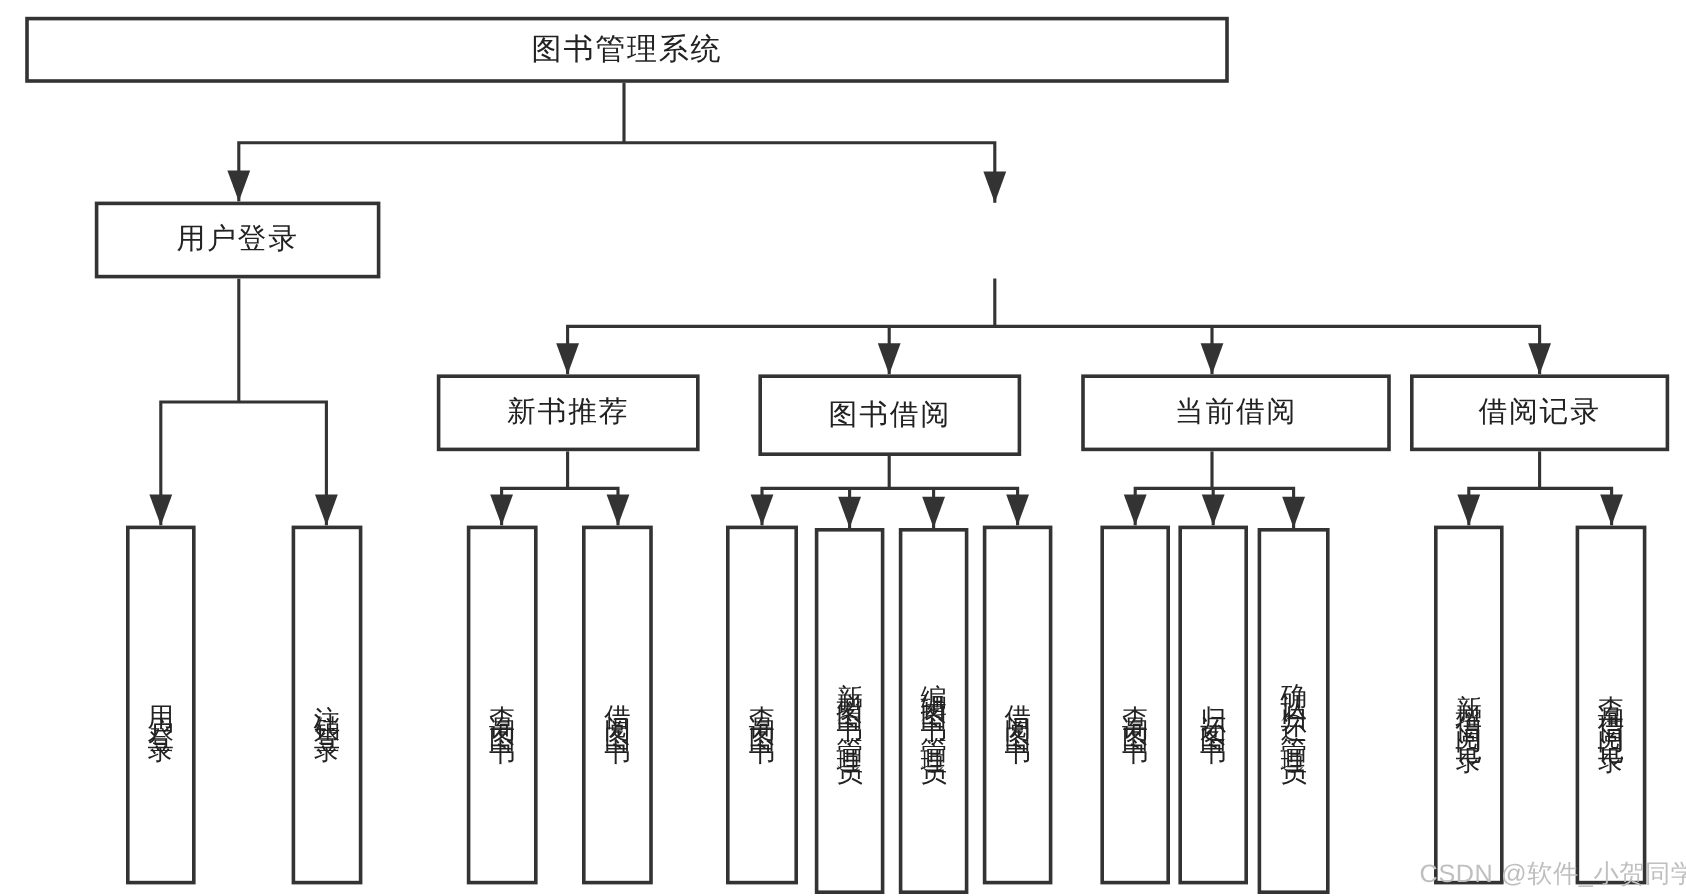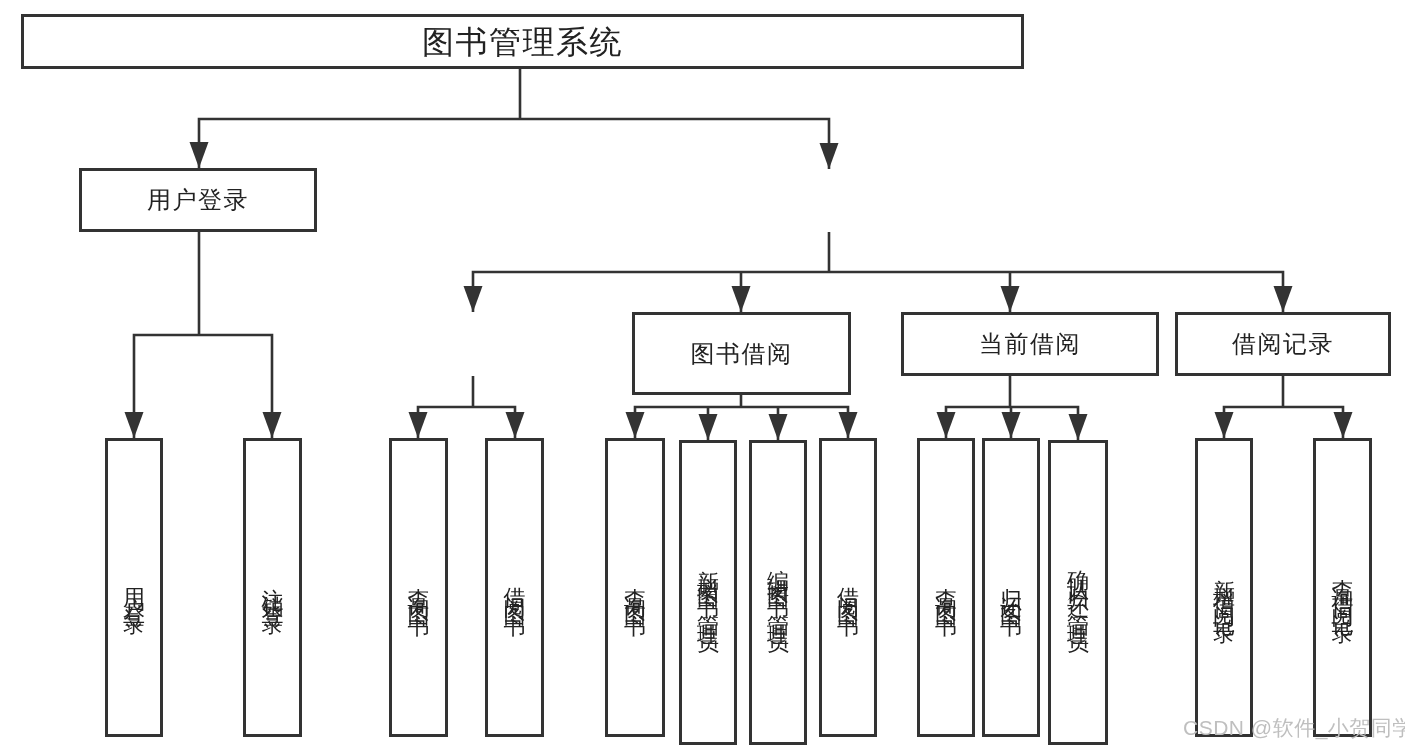--- a/index.html
+++ b/index.html
@@ -14,21 +14,21 @@
   }
   .wires{position:absolute;left:0;top:0;z-index:1;}
   .wire{stroke:var(--line);stroke-width:2.6;fill:none;}
   .arrow{fill:var(--line);stroke:none;}
   .node{
     position:absolute; z-index:2; box-sizing:border-box;
     background:#ffffff; border:3px solid var(--border);
     display:flex; align-items:center; justify-content:center;
     line-height:1;
   }
-  .node.h{font-size:32px; letter-spacing:1.5px;}
+  .node.h{font-size:25px; letter-spacing:1.5px;}
   .node.h2{font-size:24px; letter-spacing:1.5px;}
   .node.v{
     writing-mode:vertical-lr; text-orientation:mixed;
     font-size:22px; letter-spacing:9px;
   }
   .watermark{
     position:absolute; z-index:3; left:1183px; top:714px;
     font-size:21px; letter-spacing:0.5px; color:var(--watermark); white-space:nowrap;
   }
 </style>
@@ -79,21 +79,22 @@
       <polygon class="arrow" points="1068.5,414 1087.5,414 1078,440"></polygon>
       <polygon class="arrow" points="1214.5,412 1233.5,412 1224,438"></polygon>
       <polygon class="arrow" points="1333.5,412 1352.5,412 1343,438"></polygon>
     </g>
   </svg>
 
   <div class="node h" style="left:21px;top:14px;width:1003px;height:55px">图书管理系统</div>
 
   <div class="node h2" style="left:79px;top:168px;width:238px;height:64px">用户登录</div>
 
-  <div class="node h2" style="left:632px;top:312px;width:219px;height:83px">图书借阅</div>
+  <div class="node h2" style="left:364px;top:312px;width:219px;height:64px">新书推荐</div>
+  <div class="node h2" style="left:632px;top:312px;width:219px;height:68px">图书借阅</div>
   <div class="node h2" style="left:901px;top:312px;width:258px;height:64px">当前借阅</div>
   <div class="node h2" style="left:1175px;top:312px;width:216px;height:64px">借阅记录</div>
 
   <div class="node v" style="left:105px;top:438px;width:58px;height:299px">用户登录</div>
   <div class="node v" style="left:243px;top:438px;width:59px;height:299px">注销登录</div>
 
   <div class="node v" style="left:389px;top:438px;width:59px;height:299px">查询图书</div>
   <div class="node v" style="left:485px;top:438px;width:59px;height:299px">借阅图书</div>
 
   <div class="node v" style="left:605px;top:438px;width:60px;height:299px">查询图书</div>

